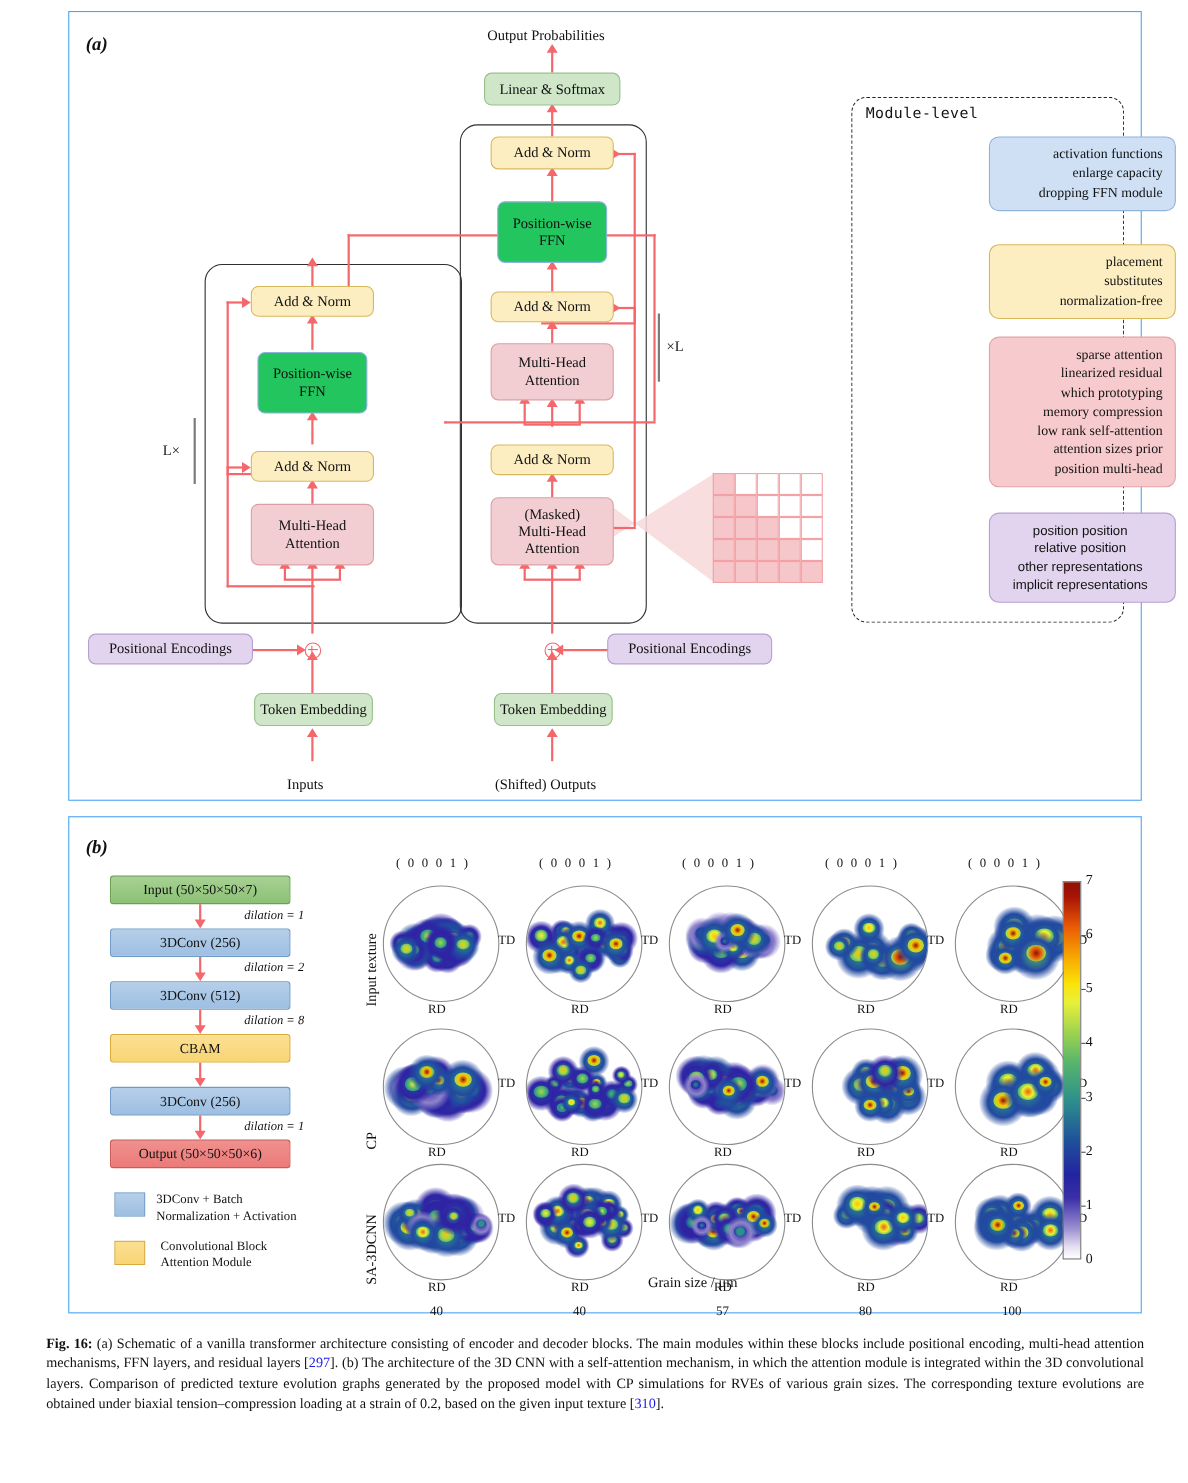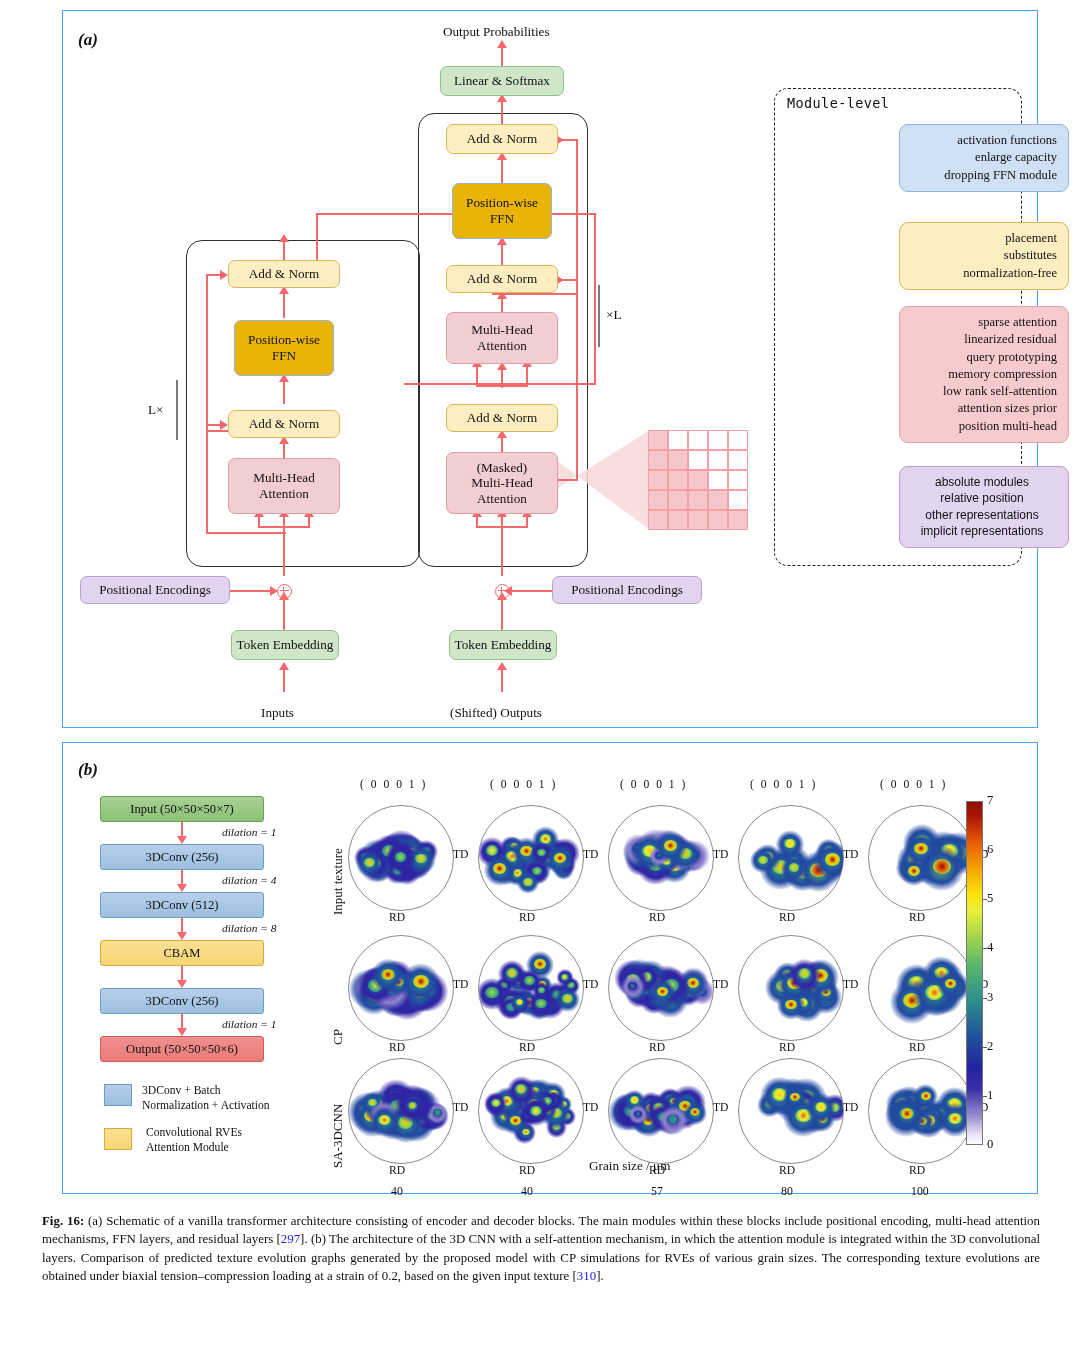--- a/index.html
+++ b/index.html
@@ -10,21 +10,21 @@
   #panel-a{left:62px;top:10px;width:976px;height:718px;}
   #panel-b{left:62px;top:742px;width:976px;height:452px;}
 
   .panel-tag{position:absolute;font-style:italic;font-weight:bold;font-size:17px;}
 
   
   .node{position:absolute;box-sizing:border-box;border-radius:7px;
         display:flex;align-items:center;justify-content:center;text-align:center;
         font-size:13.2px;line-height:1.18;z-index:6;}
   .n-yellow{background:#fdeec2;border:1.1px solid #d9b85c;}
-  .n-blue  {background:#eab308;border:1.1px solid #8fb3dd;align-items:center;}
+  .n-blue  {background:#22c55e;border:1.1px solid #8fb3dd;align-items:center;}
   .n-red   {background:#f2ced2;border:1.1px solid #dba0a6;}
   .n-green {background:#cfe6c8;border:1.1px solid #97c089;}
   .n-purple{background:#e2d4ef;border:1.1px solid #b79fd0;}
 
   
   .stack-box{position:absolute;border:1.6px solid #2f2f2f;border-radius:16px;background:transparent;z-index:2;}
 
   
   .ln{position:absolute;background:#f4676b;z-index:4;}
   .lnh{height:2.2px;}
@@ -290,28 +290,28 @@
   <div>dropping FFN module</div>
 </div>
 <div class="mlbox" style="top:222px;width:170px;background:#fdeec2;border:1.1px solid #d9b85c;">
   <div>placement</div>
   <div>substitutes</div>
   <div>normalization-free</div>
 </div>
 <div class="mlbox" style="top:306px;width:170px;background:#f7cbcd;border:1.1px solid #e2a3a6;">
   <div>sparse attention</div>
   <div>linearized residual</div>
-  <div>query prototyping</div>
+  <div>which prototyping</div>
   <div>memory compression</div>
   <div>low rank self-attention</div>
   <div>attention sizes prior</div>
   <div>position multi-head</div>
 </div>
 <div class="mlbox" style="top:466px;width:170px;background:#e2d4ef;border:1.1px solid #b79fd0;text-align:center;font-family:'Liberation Sans',sans-serif;font-size:12px;">
-  <div>absolute modules</div>
+  <div>position position</div>
   <div>relative position</div>
   <div>other representations</div>
   <div>implicit representations</div>
 </div>
 
 <div id="panel-b" class="panel"></div>
 <div class="panel-tag" style="left:78px;top:760px;">(b)</div>
 
 <div class="bnode b-green" style="left:100px;top:796px;width:164px;height:26px;">Input (50×50×50×7)</div>
 <div class="bnode b-blue" style="left:100px;top:844px;width:164px;height:26px;">3DConv (256)</div>
@@ -325,32 +325,32 @@
 <div class="ln lnv" style="left:181px;top:870px;height:16px;"></div>
 <div class="arw arw-down" style="left:177px;top:884px;"></div>
 <div class="ln lnv" style="left:181px;top:918px;height:16px;"></div>
 <div class="arw arw-down" style="left:177px;top:932px;"></div>
 <div class="ln lnv" style="left:181px;top:966px;height:16px;"></div>
 <div class="arw arw-down" style="left:177px;top:980px;"></div>
 <div class="ln lnv" style="left:181px;top:1014px;height:16px;"></div>
 <div class="arw arw-down" style="left:177px;top:1028px;"></div>
 
 <div class="dil" style="left:222px;top:826px;">dilation = 1</div>
-<div class="dil" style="left:222px;top:874px;">dilation = 4</div>
+<div class="dil" style="left:222px;top:874px;">dilation = 2</div>
 <div class="dil" style="left:222px;top:922px;">dilation = 8</div>
 <div class="dil" style="left:222px;top:1018px;">dilation = 1</div>
 
 <div class="swatch b-blue" style="left:104px;top:1084px;"></div>
 <div class="legtxt" style="left:142px;top:1084px;">
   <div>3DConv + Batch</div>
   <div>Normalization + Activation</div>
 </div>
 <div class="swatch b-yellow" style="left:104px;top:1128px;"></div>
 <div class="legtxt" style="left:146px;top:1126px;">
-  <div>Convolutional RVEs</div>
+  <div>Convolutional Block</div>
   <div>Attention Module</div>
 </div>
 
 <div id="pfgrid">
     <div class="rowlab" style="left: 330px; top: 811px; height: 104px;">Input texture</div>
     <div class="pf-title" style="left: 360px; top: 778px;">( 0 0 0 1 )</div>
     <div class="pf" style="left: 348px; top: 805px; width: 104px; height: 104px;">
       <div class="pf-circle">
         <div class="blob" style="left: 30.2599px; top: 29.6015px; width: 22.0957px; height: 22.0957px; background: radial-gradient(circle, rgb(33, 73, 160) 0%, rgb(47, 35, 164) 45%, rgba(255, 255, 255, 0) 72%);"></div>
         <div class="blob" style="left: 36.7723px; top: 36.1139px; width: 9.07086px; height: 7.4381px; background: radial-gradient(circle, rgb(90, 185, 106) 0%, rgb(46, 143, 140) 40%, rgb(33, 73, 160) 70%, rgba(255, 255, 255, 0) 95%);"></div>

